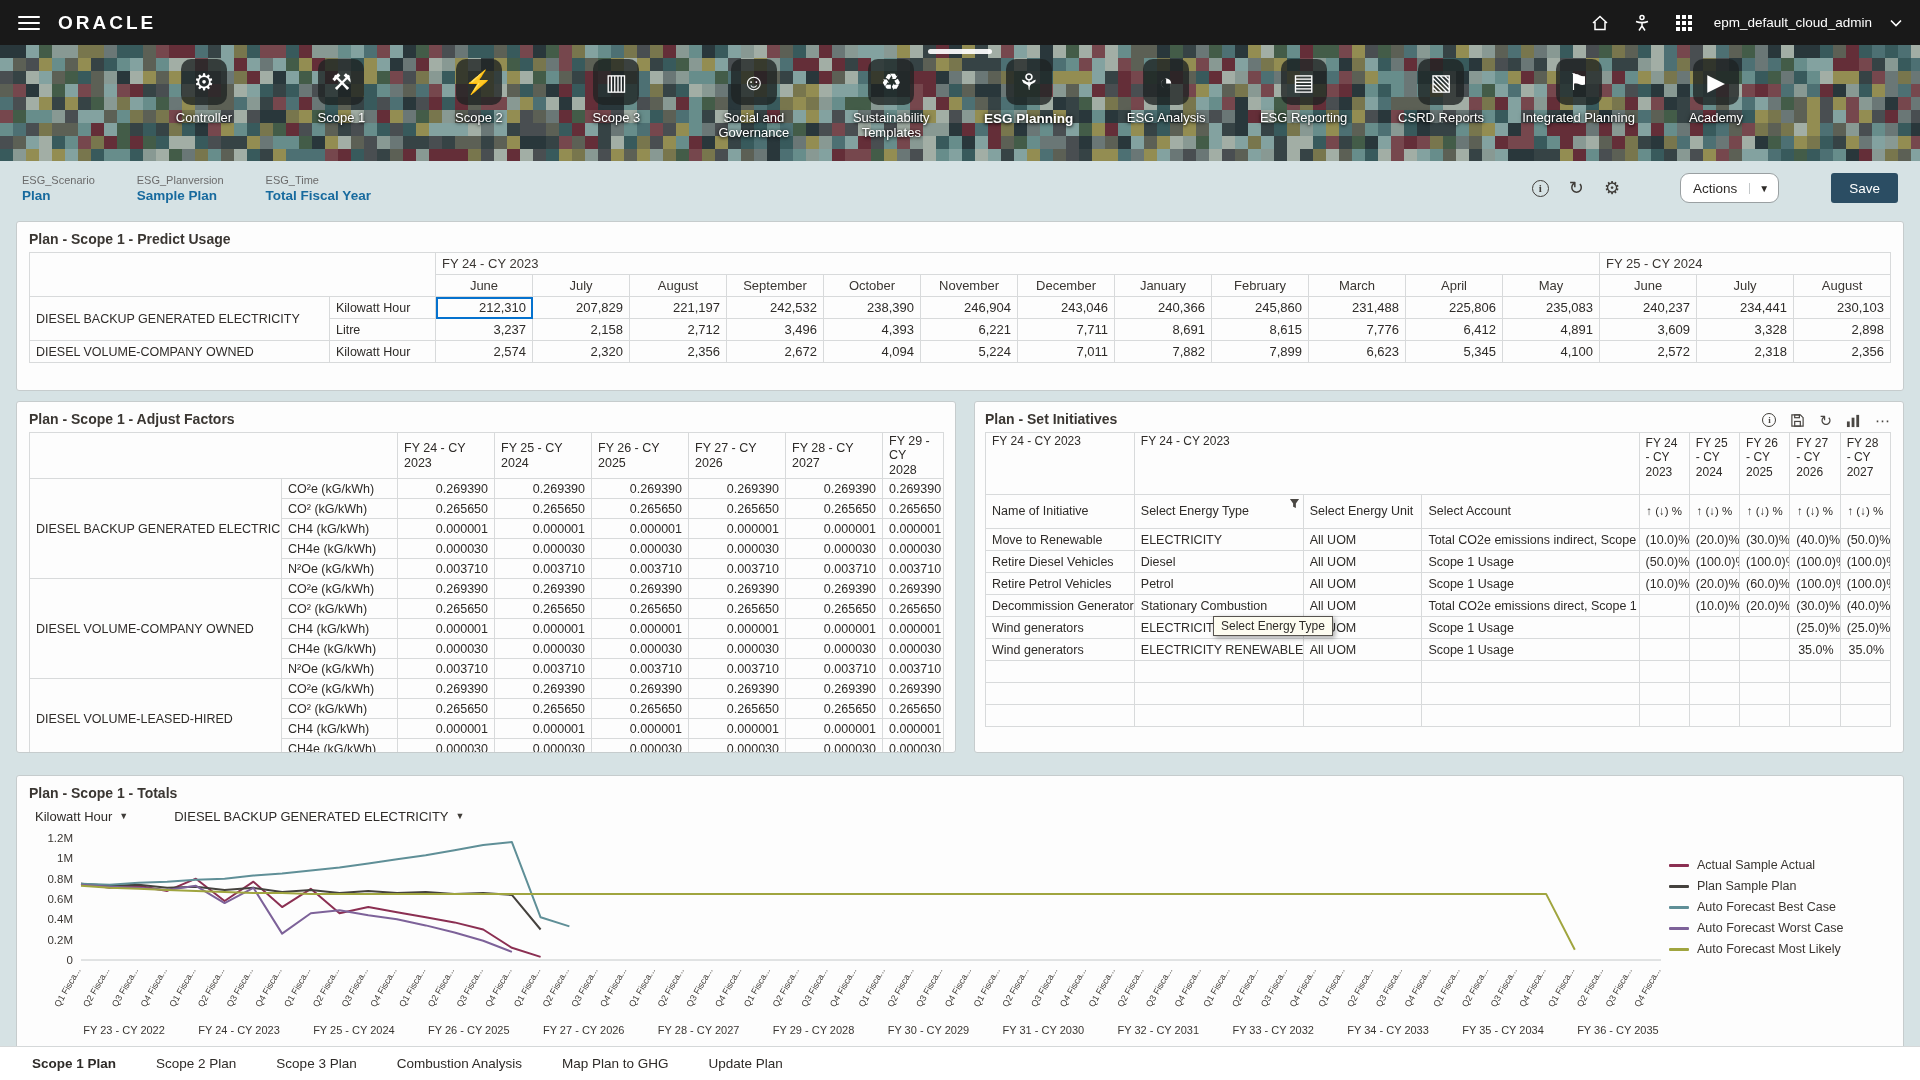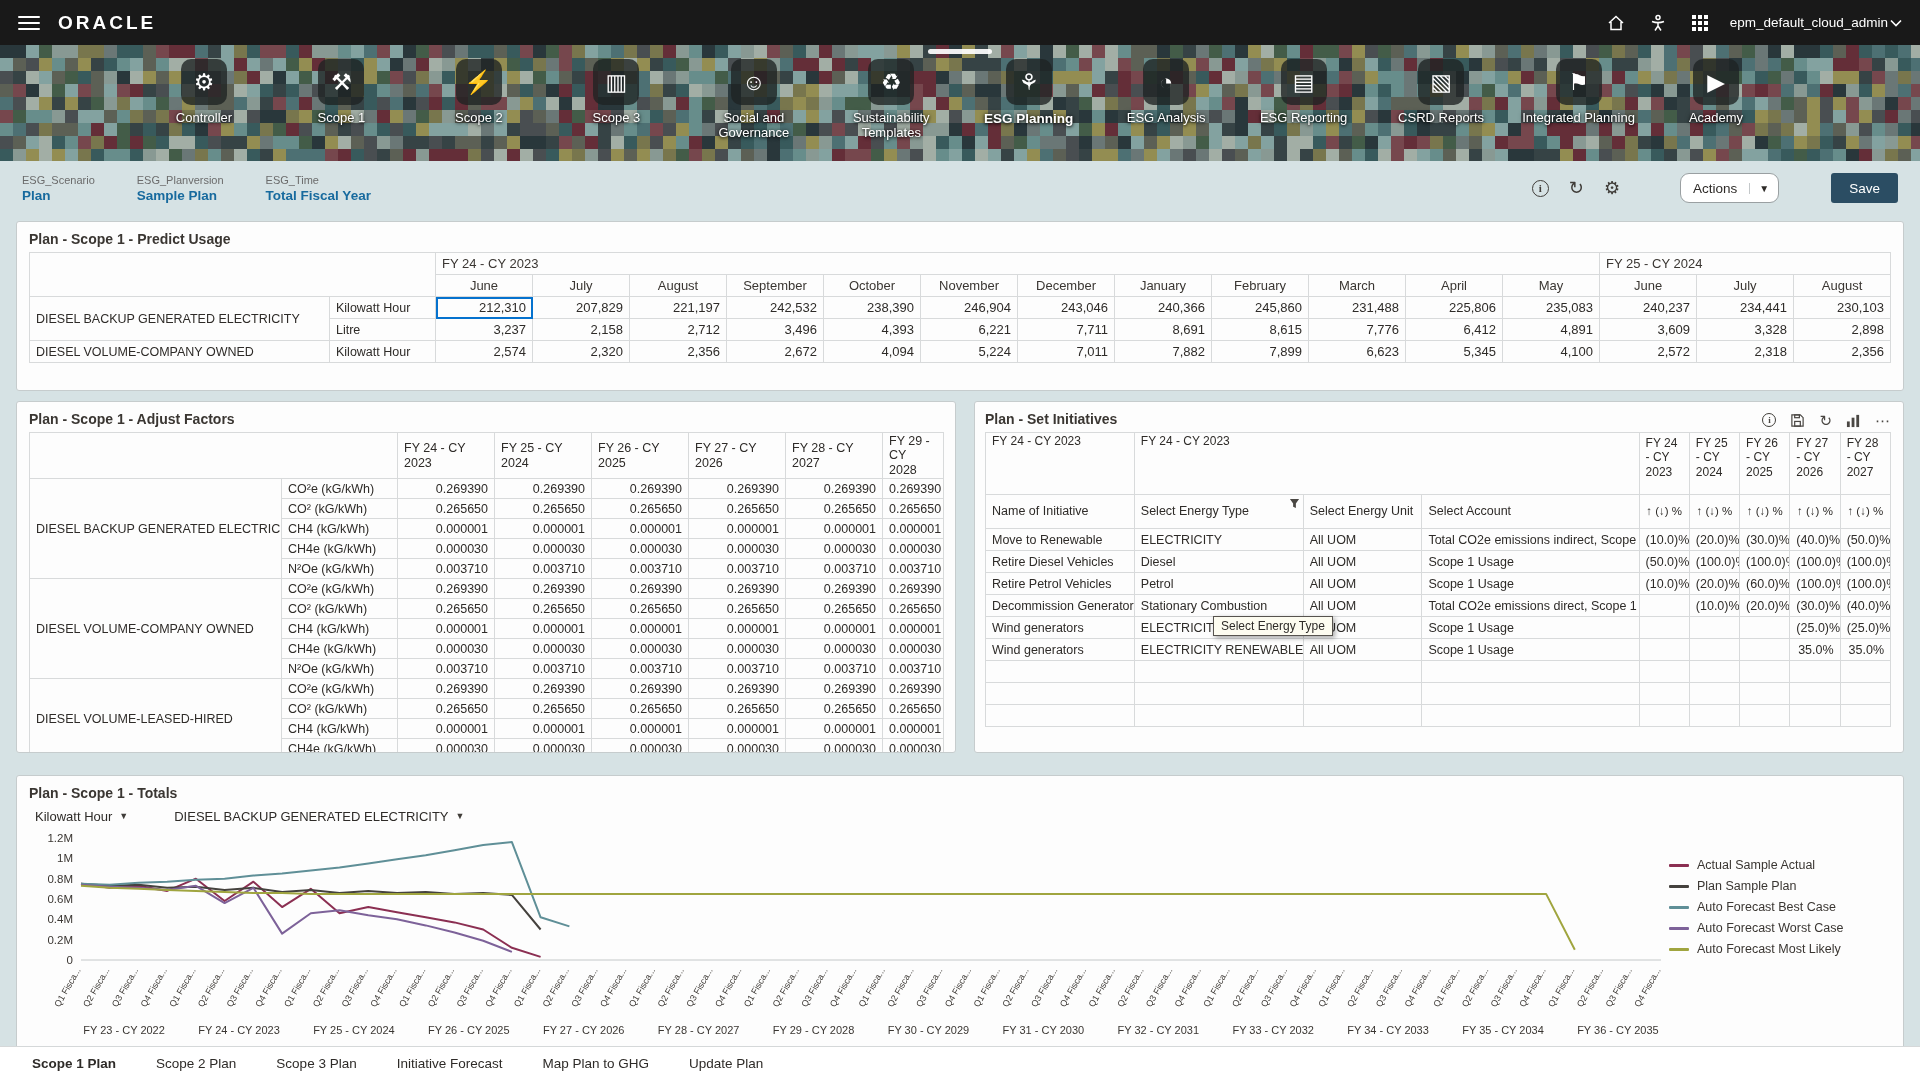--- a/index.html
+++ b/index.html
@@ -7,21 +7,21 @@
     font-family:"Liberation Sans", sans-serif; background:#d6e2e4; color:#2e2b28; }
 
   
   .topbar { height:45px; background:#191919; display:flex; align-items:center;
     padding:0 18px; gap:18px; color:#fff; }
   .hamburger { width:22px; display:flex; flex-direction:column; gap:4px; cursor:pointer; }
   .hamburger span { height:2px; background:#fff; border-radius:1px; }
   .brand { font-size:19px; font-weight:bold; letter-spacing:3px; color:#fff; }
   .topbar .spacer { flex:1; }
   .top-icon { width:24px; height:24px; display:flex; align-items:center; justify-content:center; cursor:pointer; }
-  .userchip { display:flex; align-items:center; gap:2px; font-size:13.5px; cursor:pointer; }
+  .userchip { display:flex; align-items:center; gap:18px; font-size:13.5px; cursor:pointer; }
 
   
   .nav-strip { height:116px; position:relative; overflow:hidden; background:#4d6a6d; }
   .nav-strip svg.mosaic { position:absolute; left:0; top:0; }
   .nav-pill { position:absolute; top:4px; left:50%; transform:translateX(-50%);
     width:64px; height:5px; border-radius:3px; background:#fff; opacity:.92; z-index:3; }
   .nav-items { position:absolute; left:0; top:14px; width:100%; padding:0 140px;
     display:flex; justify-content:space-between; z-index:2; }
   .nav-item { width:128px; text-align:center; cursor:pointer; }
   .nav-tile { width:46px; height:46px; margin:0 auto; border-radius:10px;
@@ -2118,16 +2118,16 @@
         </div>
     </div>
   </div>
 
 </div>
 
 <div class="tabbar" id="tabbar">
     <div class="tab active">Scope 1 Plan</div>
     <div class="tab">Scope 2 Plan</div>
     <div class="tab">Scope 3 Plan</div>
-    <div class="tab">Initiative Forecast</div>
+    <div class="tab">Combustion Analysis</div>
     <div class="tab">Map Plan to GHG</div>
     <div class="tab">Update Plan</div>
   </div>
 
 </body></html>

